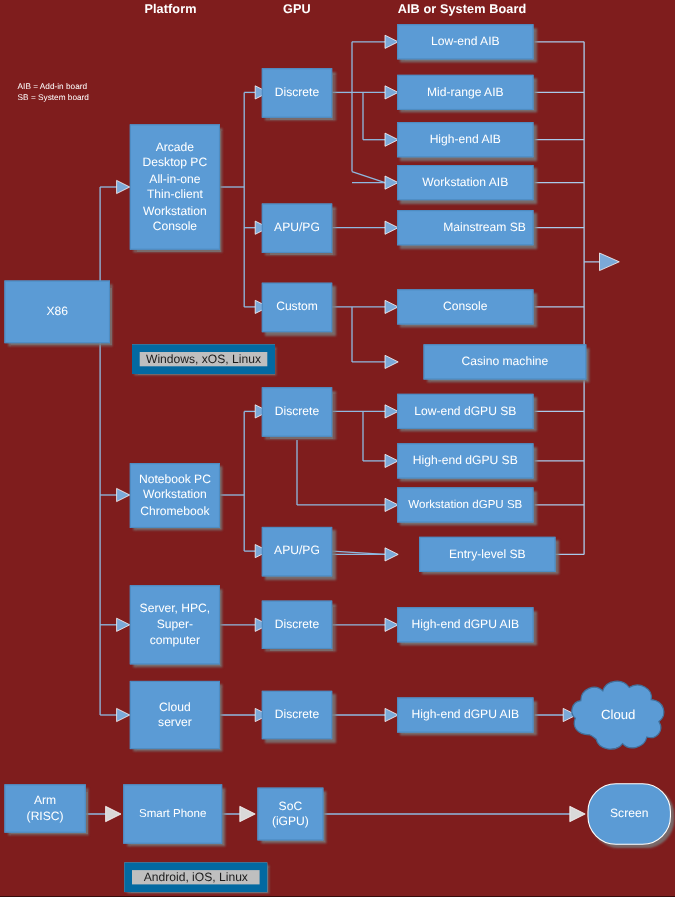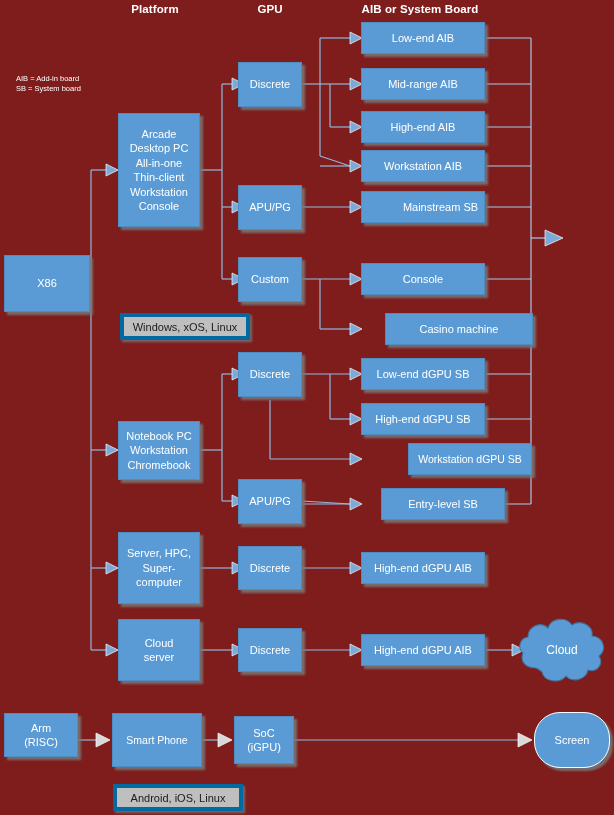--- a/index.html
+++ b/index.html
@@ -8,21 +8,21 @@
          font-family:"Liberation Sans","DejaVu Sans",sans-serif;overflow:hidden;}
   .hdr{position:absolute;color:#ffffff;font-weight:bold;font-size:11.5px;
        letter-spacing:.1px;white-space:nowrap;text-align:center;}
   .legend{position:absolute;color:#ffffff;font-size:7.5px;line-height:10px;white-space:pre;}
   .box{position:absolute;background:#5B9BD5;border:1px solid #4E8CC2;
        box-shadow:3px 3px 2px rgba(120,120,120,.85);
        color:#ffffff;font-size:11px;line-height:14.5px;
        display:flex;align-items:center;justify-content:center;text-align:center;
        box-sizing:border-box;padding:1px 3px;}
   .box.small{font-size:10.5px;}
-  .gray{position:absolute;background:#BFBFBF;border:4px solid #0369a1;
+  .gray{position:absolute;background:#BFBFBF;border:7px solid #0369a1;
         box-shadow:2px 2px 2px rgba(120,120,120,.8);
         color:#1b1b1b;font-size:11px;display:flex;align-items:center;
         justify-content:center;text-align:center;box-sizing:border-box;}
   .screen{position:absolute;background:#5B9BD5;border:1px solid #ffffff;
           border-radius:26px;box-shadow:3px 3px 2px rgba(120,120,120,.85);
           color:#fff;font-size:11px;display:flex;align-items:center;
           justify-content:center;box-sizing:border-box;}
   .cloudwrap{position:absolute;}
   .cloudtxt{position:absolute;left:0;top:0;width:100%;height:100%;
             display:flex;align-items:center;justify-content:center;
@@ -138,21 +138,21 @@
     <polygon class="arw" points="518,733 532,740 518,747"></polygon>
   </svg>
 
   <div class="hdr" style="left:115px;top:3px;width:80px;">Platform</div>
   <div class="hdr" style="left:240px;top:3px;width:60px;">GPU</div>
   <div class="hdr" style="left:340px;top:3px;width:160px;">AIB or System Board</div>
 
   <div class="legend" style="left:16px;top:74px;">AIB = Add-in board</div>
   <div class="legend" style="left:16px;top:84px;">SB = System board</div>
 
-  <div class="box" style="left:4px;top:255px;width:86px;height:57px;">X86</div>
+  <div class="box" style="left:4px;top:255px;width:96px;height:57px;">X86</div>
   <div class="box" style="left:4px;top:713px;width:74px;height:44px;white-space:pre-line;"><span>Arm
 (RISC)</span></div>
 
   <div class="box" style="left:118px;top:113px;width:82px;height:114px;white-space:pre-line;"><span>Arcade
 Desktop PC
 All-in-one
 Thin-client
 Workstation
 Console</span></div>
   <div class="box" style="left:118px;top:421px;width:82px;height:59px;white-space:pre-line;"><span>Notebook PC
@@ -177,21 +177,21 @@
 
   <div class="box" style="left:361px;top:22px;width:124px;height:32px;text-align:center;">Low-end AIB</div>
   <div class="box" style="left:361px;top:68px;width:124px;height:32px;">Mid-range AIB</div>
   <div class="box" style="left:361px;top:150px;width:124px;height:32px;">Workstation AIB</div>
   <div class="box" style="left:361px;top:111px;width:124px;height:32px;">High-end AIB</div>
   <div class="box" style="left:361px;top:191px;width:124px;height:32px;padding-left:38px;">Mainstream SB</div>
   <div class="box" style="left:361px;top:263px;width:124px;height:32px;">Console</div>
   <div class="box" style="left:361px;top:313px;width:148px;height:32px;margin-left:24px;">Casino machine</div>
   <div class="box" style="left:361px;top:358px;width:124px;height:32px;">Low-end dGPU SB</div>
   <div class="box" style="left:361px;top:403px;width:124px;height:32px;">High-end dGPU SB</div>
-  <div class="box small" style="left:361px;top:443px;width:124px;height:32px;margin-left:47px;">Workstation dGPU SB</div>
+  <div class="box small" style="left:361px;top:443px;width:124px;height:32px;">Workstation dGPU SB</div>
   <div class="box" style="left:361px;top:488px;width:124px;height:32px;margin-left:20px;">Entry-level SB</div>
   <div class="box" style="left:361px;top:552px;width:124px;height:32px;">High-end dGPU AIB</div>
   <div class="box" style="left:361px;top:634px;width:124px;height:32px;">High-end dGPU AIB</div>
 
   <div class="cloudwrap" style="left:514px;top:610px;width:96px;height:80px;">
     <svg width="96" height="80" viewBox="0 0 96 80">
       <path d="M22,58 C10,58 6,50 9,43 C3,38 6,28 14,27 C14,16 27,11 34,18
                C37,8 52,6 58,15 C67,9 80,16 78,26 C90,27 93,40 85,46
                C90,54 83,63 74,60 C72,70 58,73 52,66
                C46,74 30,72 28,62 C26,60 24,59 22,58 Z" fill="#5B9BD5" stroke="#41719C" stroke-width="1.1"></path>

